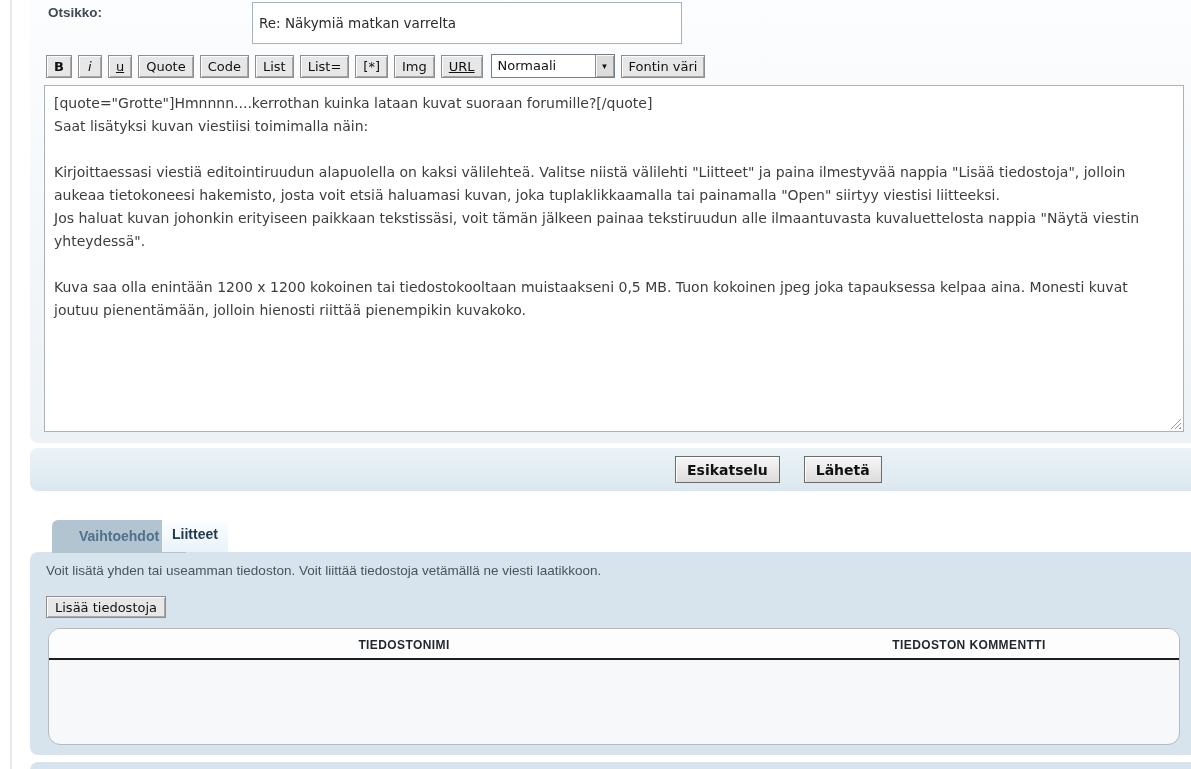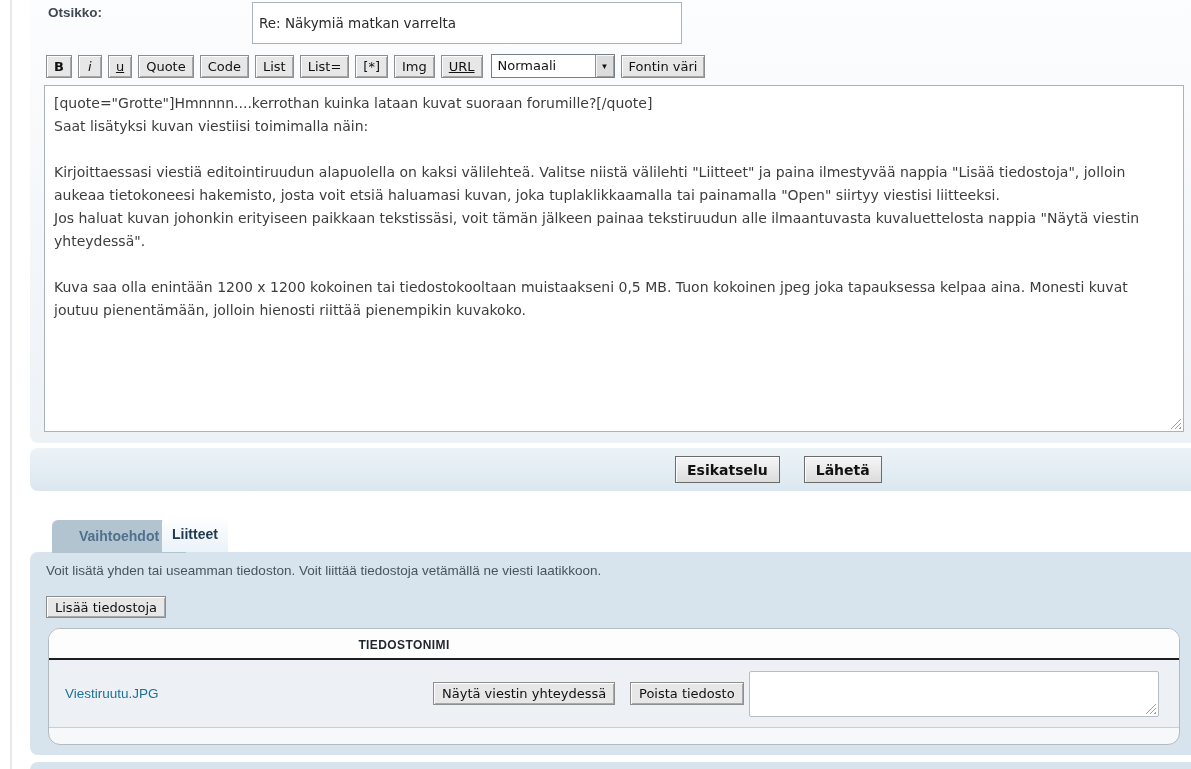--- a/index.html
+++ b/index.html
@@ -151,27 +151,19 @@
   <div class="tab tab-active">Liitteet</div>
 </div>
 
 <div class="panel-attach">
   <div class="attach-hint">Voit lisätä yhden tai useamman tiedoston. Voit liittää tiedostoja vetämällä ne viesti laatikkoon.</div>
   <button class="add-files-btn">Lisää tiedostoja</button>
 
   <div class="attach-box">
     <div class="attach-head">
       <div class="col1"><span class="col-label">TIEDOSTONIMI</span></div>
+      <div class="col2"><span class="col-label">TIEDOSTON KOMMENTTI</span></div>
     </div>
 
-    <div class="attach-row">
-      <a class="file-link" href="#">Viestiruutu.JPG</a>
-      <button class="row-btn place-btn">Näytä viestin yhteydessä</button>
-      <button class="row-btn delete-btn">Poista tiedosto</button>
-      <div class="comment-wrap">
-        <textarea class="comment-textarea" style=""></textarea>
-        <div class="grip"></div>
-      </div>
-    </div>
   </div>
 </div>
 
 <div class="panel-next"></div>
 
 </body></html>

